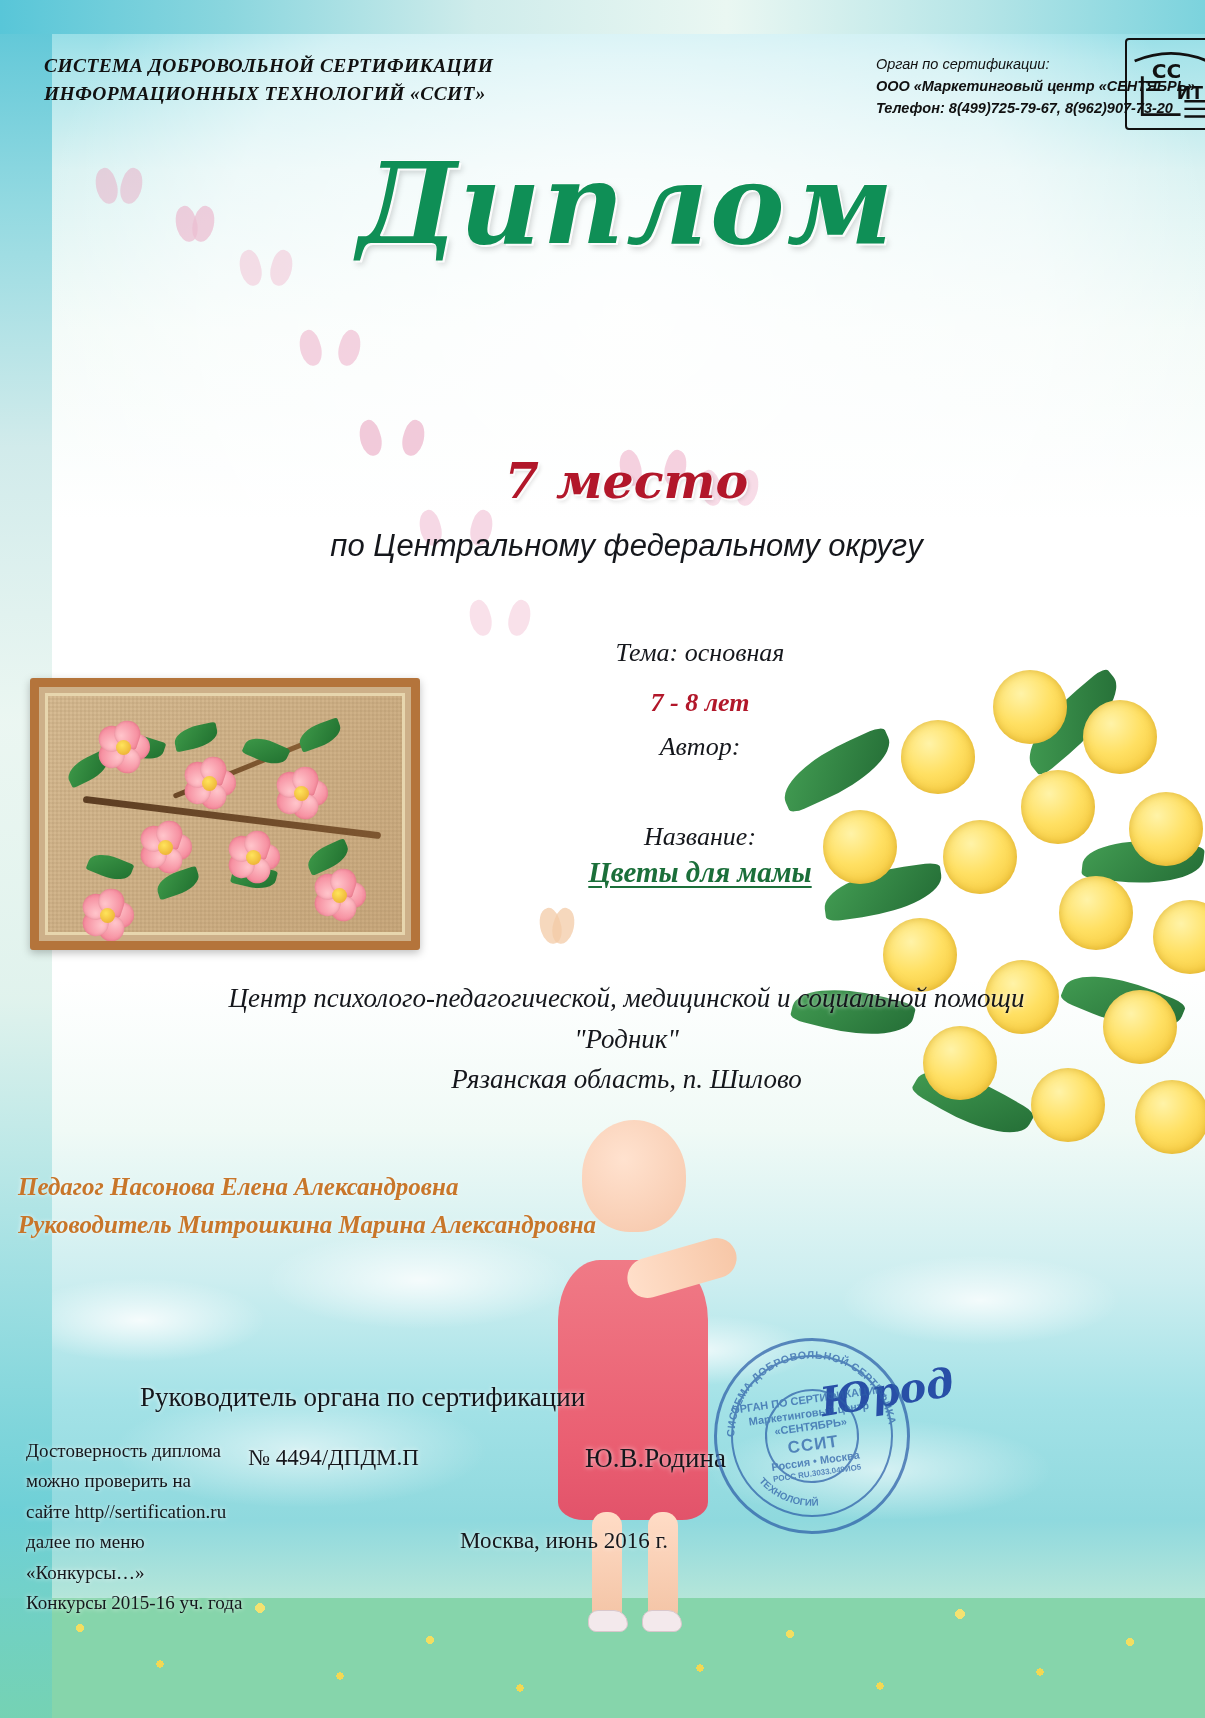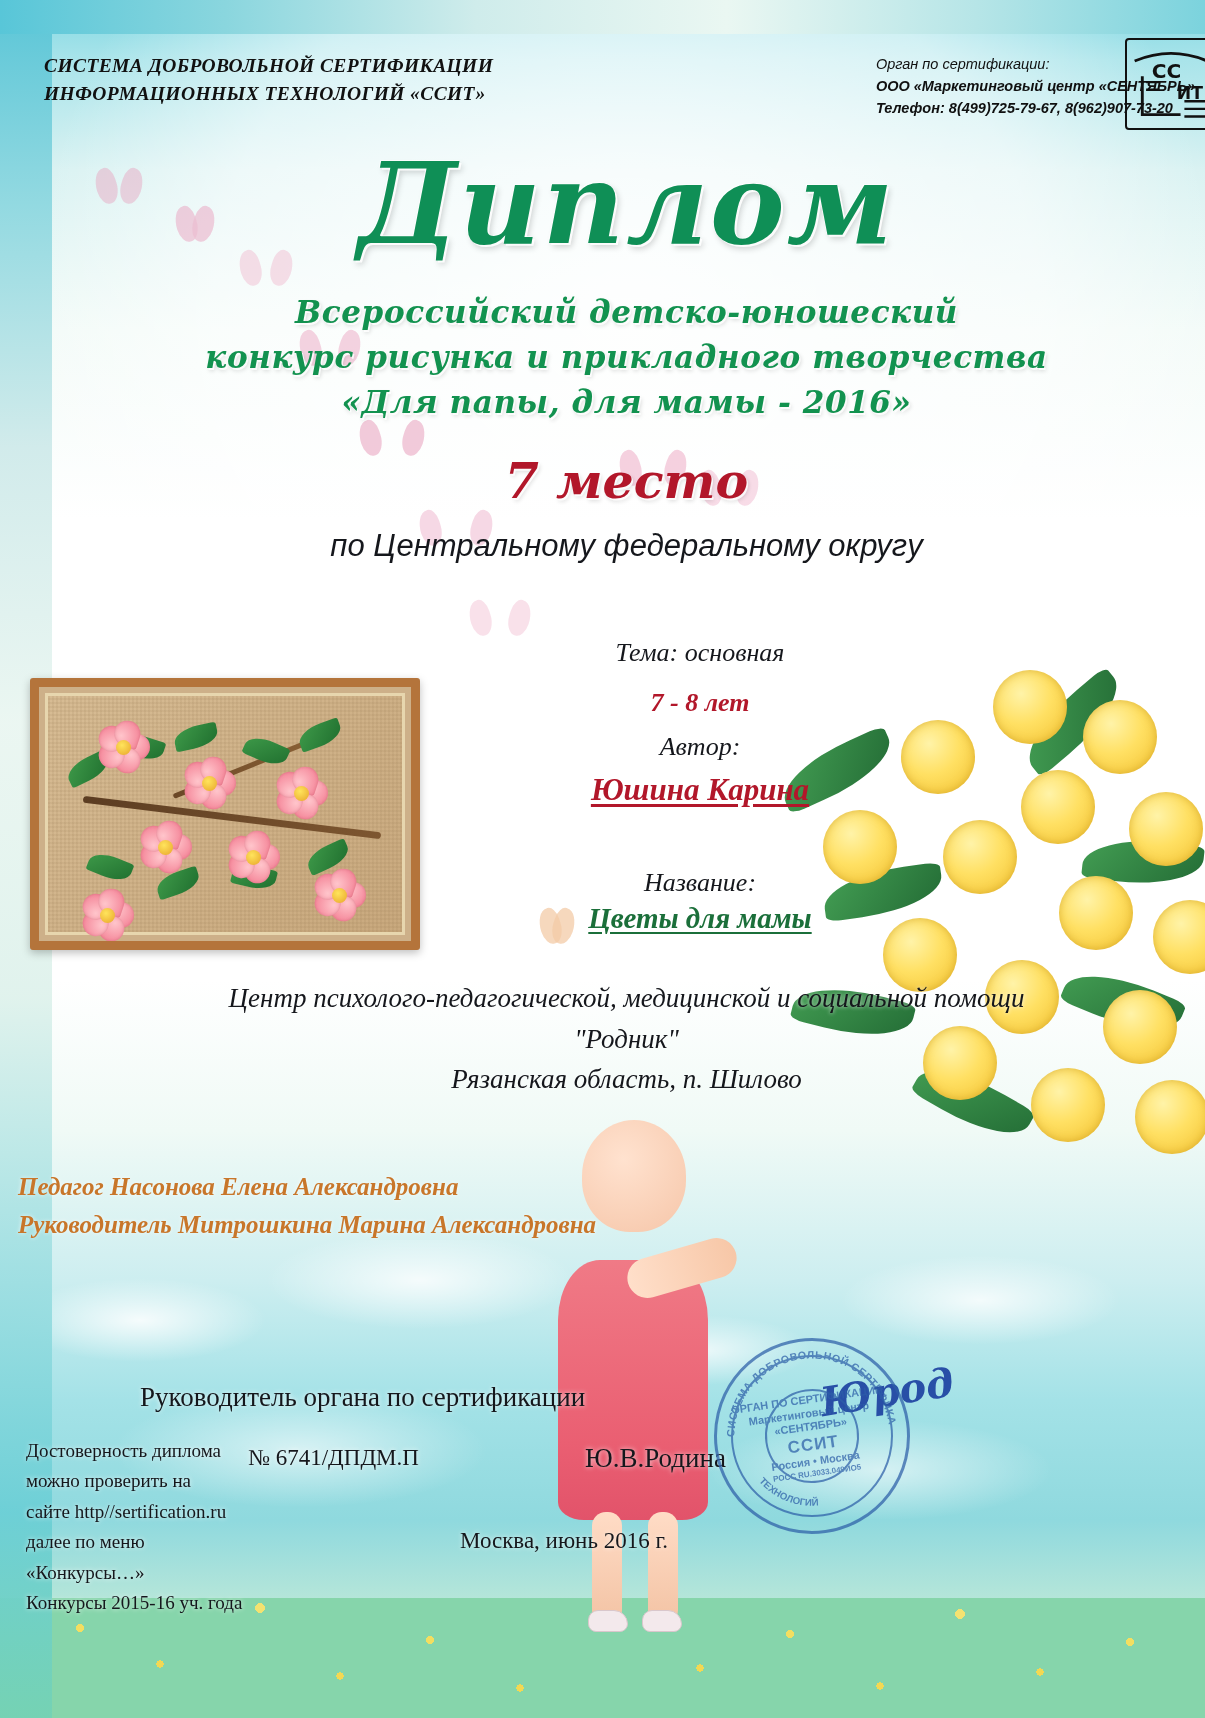--- a/index.html
+++ b/index.html
@@ -606,25 +606,20 @@
       <text x="26" y="40" font-family="DejaVu Sans, sans-serif" font-size="21" font-weight="bold" fill="#111">СС</text>
       <text x="52" y="62" font-family="DejaVu Sans, sans-serif" font-size="18" font-weight="bold" fill="#111">ИТ</text>
       <path d="M16 38 L16 78 L56 78" stroke="#111" stroke-width="3" fill="none"></path>
       <path d="M60 64 L82 64 M60 72 L82 72 M60 80 L82 80" stroke="#111" stroke-width="2.5"></path>
       <path d="M20 44 L34 44 M20 52 L34 52" stroke="#111" stroke-width="2.5"></path>
     </svg>
   </div>
 
   <div class="diploma-word">Диплом</div>
 
-  <div class="contest">
-    <div>Всероссийский  детско-юношеский</div>
-    <div>конкурс рисунка  и  прикладного творчества</div>
-    <div>«Для папы, для мамы - 2016»</div>
-  </div>
 
   <div class="place">7 место</div>
   <div class="district">по Центральному федеральному округу</div>
 
   <div class="artwork">
     <div class="artwork-inner">
       <div class="branch"></div>
       <div class="branch2"></div>
       <div class="leaf" style="left:18px;  top:62px;  transform:rotate(-26deg);"></div>
       <div class="leaf" style="left:72px;  top:40px;  transform:rotate(18deg);"></div>
@@ -691,21 +686,20 @@
           <i class="petal"></i>
           <i class="core"></i>
         </div>
     </div>
   </div>
 
   <div class="info">
     <div class="theme">Тема: основная</div>
     <div class="age">7 - 8 лет</div>
     <div class="author-label">Автор:</div>
-    <div class="author-name">Юшина Карина</div>
     <div class="work-label">Название:</div>
     <div class="work-name">Цветы для мамы</div>
   </div>
 
   <div class="org">
     <div>Центр психолого-педагогической, медицинской и социальной помощи</div>
     <div>"Родник"</div>
     <div>Рязанская область, п. Шилово</div>
   </div>
 
@@ -737,21 +731,21 @@
     <div class="core-text">
       <div>ОРГАН ПО СЕРТИФИКАЦИИ</div>
       <div>Маркетинговый центр</div>
       <div>«СЕНТЯБРЬ»</div>
       <div style="font-size:17px; letter-spacing:1px;">ССИТ</div>
       <div>Россия • Москва</div>
       <div style="font-size:8px;">РОСС RU.3033.049ИО5</div>
     </div>
   </div>
 
-  <div class="doc-number">№ 6741/ДПДМ.П</div>
+  <div class="doc-number">№ 4494/ДПДМ.П</div>
   <div class="city-date">Москва, июнь 2016 г.</div>
 
   <div class="verify">
     <div>Достоверность диплома</div>
     <div>можно проверить на</div>
     <div>сайте http//sertification.ru</div>
     <div>далее по меню «Конкурсы…»</div>
     <div>Конкурсы 2015-16 уч. года</div>
   </div>
 

